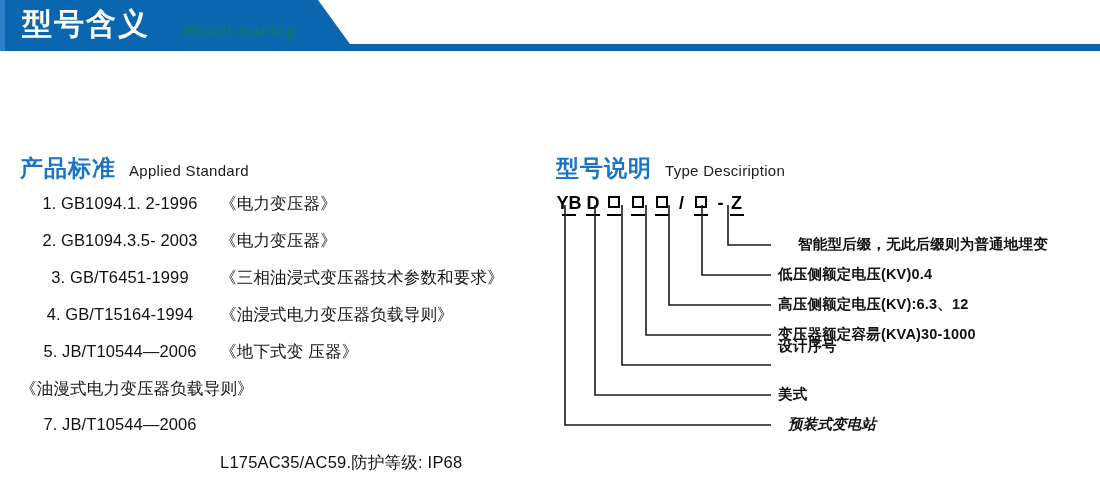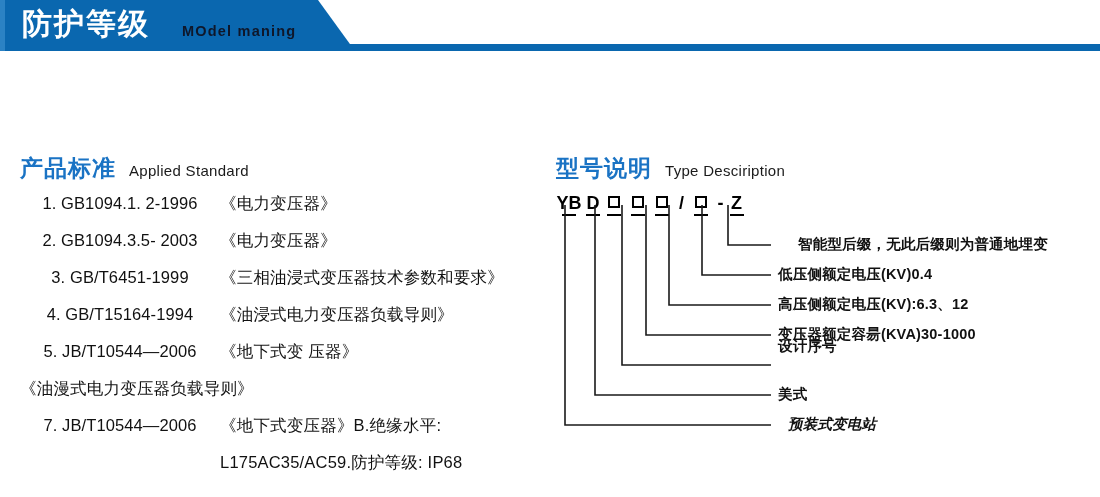--- a/index.html
+++ b/index.html
@@ -42,21 +42,21 @@
     font-weight: bold;
     color: #ffffff;
     letter-spacing: 2px;
     line-height: 38px;
   }
   .banner-sub {
     position: absolute;
     left: 182px; top: 22px;
     font-size: 14.5px;
     font-weight: bold;
-    color: #0f172a;
+    color: #0f766e;
     letter-spacing: 1.2px;
     line-height: 18px;
   }
 
   
   .sec-head { position: absolute; white-space: nowrap; margin-top: 36px; }
   .sec-head .cn {
     font-size: 23px;
     font-weight: bold;
     color: #1A73C4;
@@ -147,21 +147,21 @@
     letter-spacing: 0.2px;
   }
 </style>
 </head>
 <body>
 
 <div class="banner">
   <div class="banner-bar"></div>
   <div class="banner-shape"></div>
   <div class="banner-edge"></div>
-  <div class="banner-title">防护等级</div>
+  <div class="banner-title">型号含义</div>
   <div class="banner-sub">MOdel maning</div>
 </div>
 
 <div class="sec-head" id="sec-head-left">
   <span class="cn">产品标准</span><span class="en">Applied Standard</span>
 </div>
 
 <div class="sec-head" id="sec-head-right">
   <span class="cn">型号说明</span><span class="en">Type Desciription</span>
 </div>
@@ -185,21 +185,20 @@
     </div>
     <div class="std-row">
       <span class="std-code">5. JB/T10544—2006</span>
       <span class="std-name">《地下式变 压器》</span>
     </div>
     <div class="std-row">
       <span class="std-name">《油漫式电力变压器负载导则》</span>
     </div>
     <div class="std-row">
       <span class="std-code">7. JB/T10544—2006</span>
-      <span class="std-name">《地下式变压器》B.绝缘水平:</span>
     </div>
     <div class="std-row cont">
       <span class="std-code"></span>
       <span class="std-name">L175AC35/AC59.防护等级: IP68</span>
     </div>
   </div>
 
 <div class="typecode">
 
   <div class="code-line" id="code-line"><span class="code-tok ul" style="width: 26px; margin-right: 4px;">YB</span><span class="code-tok ul" style="width: 14px; margin-right: 4px;">D</span><span class="code-tok ul" style="width: 20px; margin-right: 4px;"><span class="code-sq"></span></span><span class="code-tok ul" style="width: 20px; margin-right: 4px;"><span class="code-sq"></span></span><span class="code-tok ul" style="width: 20px; margin-right: 4px;"><span class="code-sq"></span></span><span class="code-tok" style="width: 11px; margin-right: 4px;">/</span><span class="code-tok ul" style="width: 20px; margin-right: 4px;"><span class="code-sq"></span></span><span class="code-tok" style="width: 11px; margin-right: 4px;">-</span><span class="code-tok ul" style="width: 13px; margin-right: 4px;">Z</span></div>

